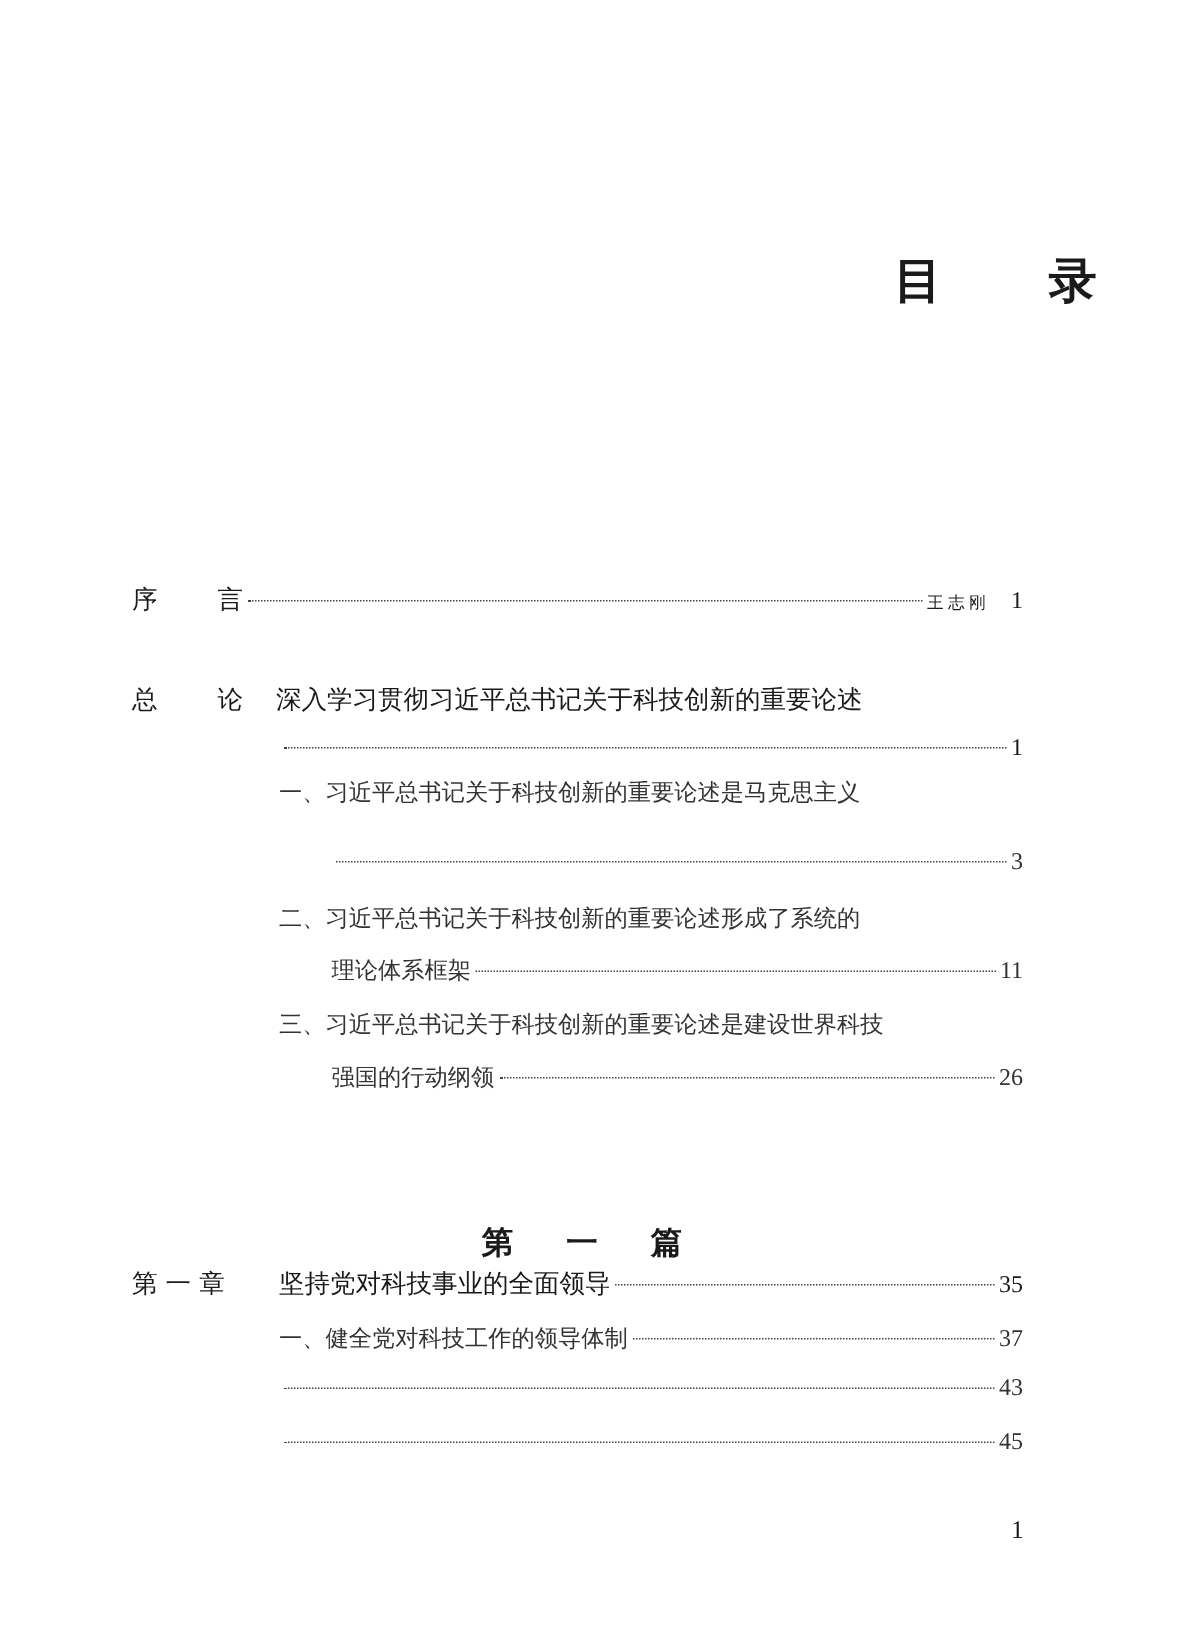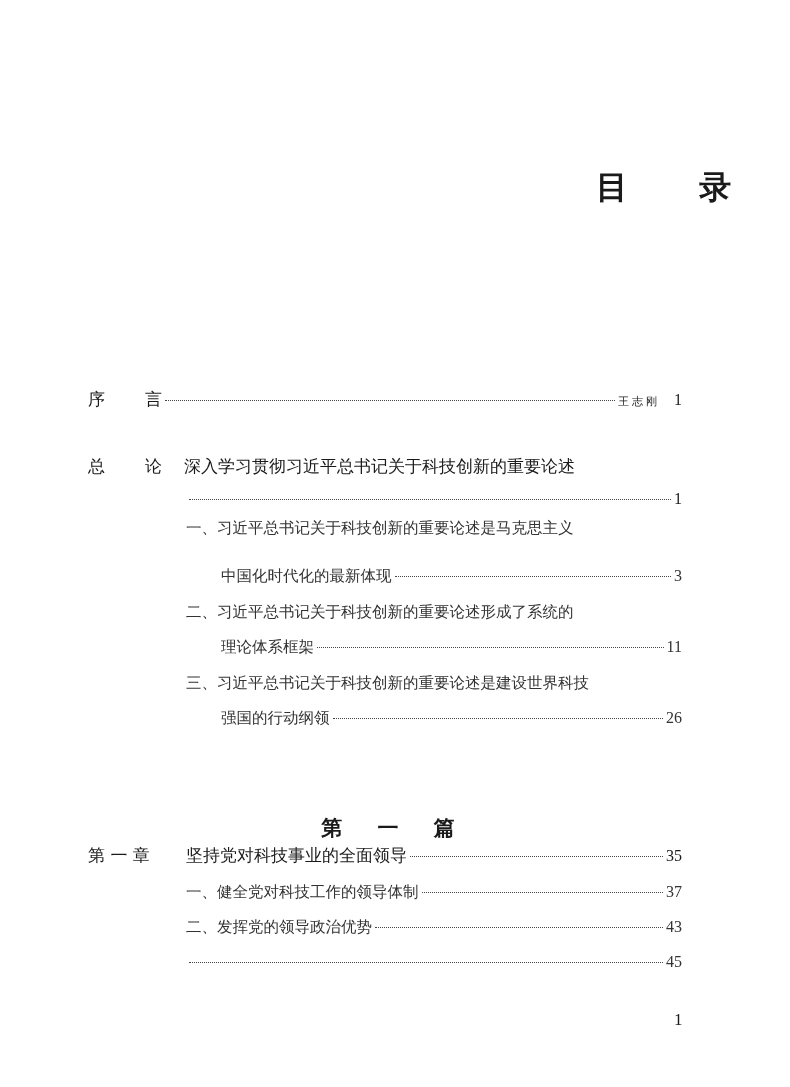--- a/index.html
+++ b/index.html
@@ -37,21 +37,20 @@
 </div>
 <div class="row" style="left:186px; top:490px; width:496px;">
   <span class="leader"></span>
   <span class="pg">1</span>
 </div>
 
 <div class="row sans" style="left:186px; top:518px;">
   <span>一、习近平总书记关于科技创新的重要论述是马克思主义</span>
 </div>
 <div class="row sans" style="left:221px; top:566px; width:461px;">
-  <span>中国化时代化的最新体现</span>
   <span class="leader"></span>
   <span class="pg">3</span>
 </div>
 
 <div class="row sans" style="left:186px; top:602px;">
   <span>二、习近平总书记关于科技创新的重要论述形成了系统的</span>
 </div>
 <div class="row sans" style="left:221px; top:637px; width:461px;">
   <span>理论体系框架</span>
   <span class="leader"></span>
@@ -75,21 +74,20 @@
   <span class="leader"></span>
   <span class="pg">35</span>
 </div>
 
 <div class="row sans" style="left:186px; top:882px; width:496px;">
   <span>一、健全党对科技工作的领导体制</span>
   <span class="leader"></span>
   <span class="pg">37</span>
 </div>
 <div class="row sans" style="left:186px; top:917px; width:496px;">
-  <span>二、发挥党的领导政治优势</span>
   <span class="leader"></span>
   <span class="pg">43</span>
 </div>
 <div class="row sans" style="left:186px; top:953px; width:496px;">
   <span class="leader"></span>
   <span class="pg">45</span>
 </div>
 
 <div class="abs pagenum">1</div>
 

